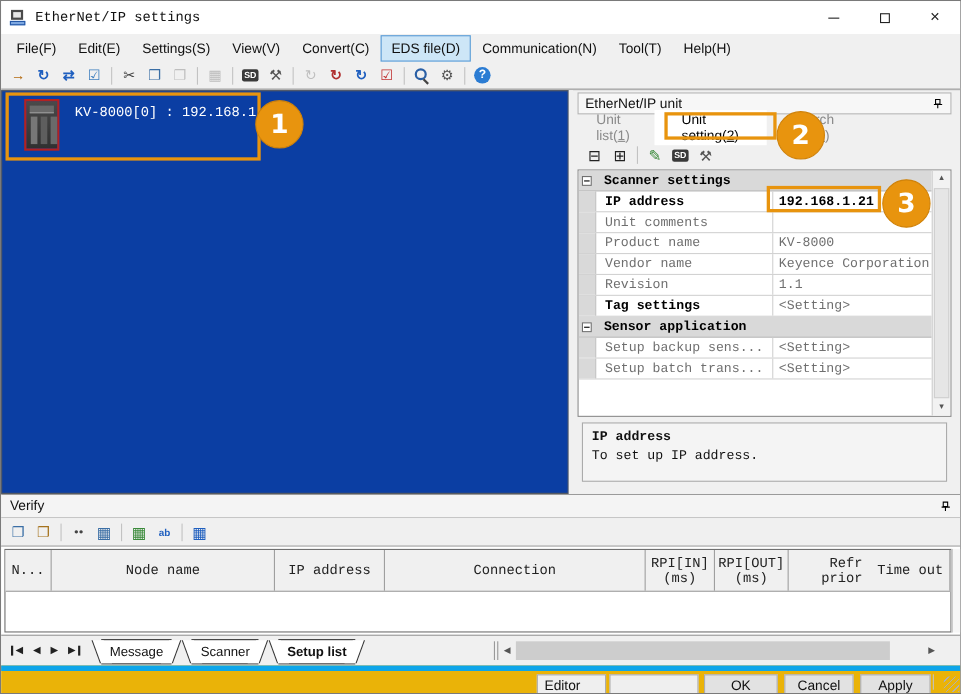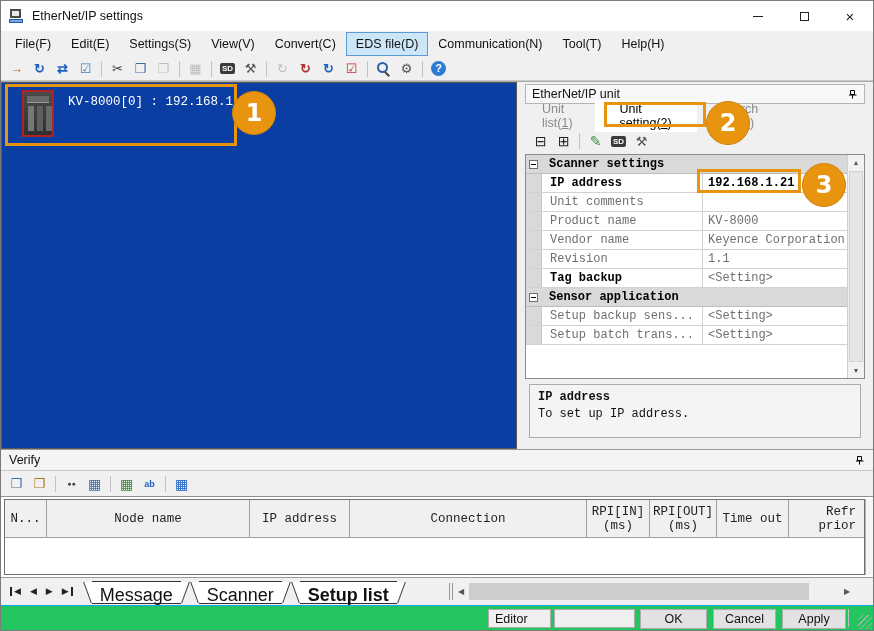--- a/index.html
+++ b/index.html
@@ -7,21 +7,21 @@
     --net-bg:#0B3EA3;
     --menu-active:#CDE6F7;
     --menu-active-border:#5A9BD5;
   }
   *{margin:0;padding:0;box-sizing:border-box;}
   html,body{background:#888;}
   body{font-family:"Liberation Sans",sans-serif;}
   .window{position:relative;width:874px;height:631px;background:#f0f0f0;border:1px solid #7a7a7a;overflow:hidden;}
 
   
-  .titlebar{height:30px;background:#fff;display:flex;align-items:center;padding-left:8px;}
+  .titlebar{height:30px;background:#fff;display:flex;align-items:center;padding-left:8px;font-family:Liberation Mono, monospace;}
   .app-icon{width:16px;height:14px;position:relative;margin-right:7px;}
   .app-icon .m1{position:absolute;left:1px;top:0;width:11px;height:9px;border:2px solid #4a4a4a;background:#e8e8e8;}
   .app-icon .m2{position:absolute;left:0;bottom:0;width:14px;height:4px;border:1px solid #2458a8;background:#7da7e0;}
   .title-text{font-size:12.5px;color:#111;}
   .win-controls{margin-left:auto;display:flex;height:100%;}
   .win-btn{width:46px;height:100%;display:flex;align-items:center;justify-content:center;color:#222;}
   .glyph-min{width:10px;height:1px;background:#222;display:block;}
   .glyph-max{width:9px;height:9px;border:1px solid #222;display:block;}
   .glyph-close{font-size:15px;line-height:1;}
 
@@ -118,33 +118,33 @@
   .oth.last{flex:1;border-right:none;justify-content:flex-end;text-align:right;padding-right:8px;}
   .vstrip{position:absolute;right:0;top:2px;width:8px;height:76px;background:#f6f6f6;border-left:1px solid #b0b0b0;}
 
   
   .bottombar{position:relative;height:28px;background:#f0f0f0;border-top:1px solid #9a9a9a;display:flex;align-items:center;}
   .navs{display:flex;align-items:center;gap:9px;margin-left:9px;margin-right:10px;}
   .nav{font-size:9px;color:#222;line-height:1;}
   .nav.bar-l{border-left:2px solid #222;padding-left:2px;}
   .nav.bar-r{border-right:2px solid #222;padding-right:2px;}
   .sheet-tabs{display:flex;height:23px;margin-top:1px;}
-  .sheet-tab{position:relative;background:#fff;border-top:1px solid #333;border-bottom:1px solid #333;padding:3px 8px;margin:0 9px;font-size:18px;color:#111;}
+  .sheet-tab{position:relative;background:#fff;border-top:1px solid #333;border-bottom:1px solid #333;padding:3px 8px;margin:0 9px;font-size:12px;color:#111;}
   .sheet-tab::before{content:"";position:absolute;left:-5px;top:0;bottom:0;width:10px;background:#fff;border-left:1px solid #333;transform:skewX(20deg);}
   .sheet-tab::after{content:"";position:absolute;right:-5px;top:0;bottom:0;width:10px;background:#fff;border-right:1px solid #333;transform:skewX(-20deg);}
   .sheet-tab .lbl{position:relative;z-index:1;}
   .sheet-tab.active .lbl{font-weight:bold;}
   .h-divider{position:absolute;left:448px;top:5px;height:17px;width:4px;border-left:1px solid #999;border-right:1px solid #999;}
   .hscroll{position:absolute;left:454px;top:5px;width:398px;height:17px;display:flex;align-items:center;}
   .hscroll .harr{width:12px;text-align:center;font-size:8px;color:#555;}
   .hscroll .htrack{flex:1;height:17px;position:relative;background:#f0f0f0;}
   .hscroll .hthumb{position:absolute;left:2px;top:0;height:17px;width:340px;background:#cdcdcd;}
 
   
-  .statusbar{position:relative;height:25px;background:#22c55e;border-top:1px solid #0ea5e9;}
+  .statusbar{position:relative;height:25px;background:#eab308;border-top:5px solid #0ea5e9;}
   .spanel{position:absolute;top:3px;height:19px;border:1px solid #ababab;background:#efefef;font-size:12.5px;color:#111;display:flex;align-items:center;padding-left:6px;}
   .sbtn{position:absolute;top:3px;height:20px;border:1px solid #adadad;background:#e2e2e2;font-size:12.5px;color:#111;display:flex;align-items:center;justify-content:center;}
   .grip-sep{position:absolute;right:24px;top:3px;bottom:3px;width:1px;background:#c2c2c2;}
   .grip{position:absolute;right:1px;bottom:1px;width:14px;height:14px;background:repeating-linear-gradient(135deg,transparent 0 3px,#b0b0b0 3px 4px);}
 
   
   .hl-box{position:absolute;border:3px solid var(--hl);pointer-events:none;}
   .hl-device{left:4px;top:83px;width:232px;height:62px;}
   .hl-tab{left:603px;top:101px;width:102px;height:25px;}
   .hl-ip{left:696px;top:168px;width:104px;height:24px;}
@@ -274,21 +274,21 @@
               <span class="plabel" data-name="grid-row-label">Vendor name</span>
               <span class="pvalue" data-name="grid-row-value">Keyence Corporation</span>
             </div>
             <div class="prow dim" data-name="grid-row-revision">
               <span class="gutter" data-name="grid-gutter"></span>
               <span class="plabel" data-name="grid-row-label">Revision</span>
               <span class="pvalue" data-name="grid-row-value">1.1</span>
             </div>
             <div class="prow label-bold" data-name="grid-row-tag-setting">
               <span class="gutter" data-name="grid-gutter"></span>
-              <span class="plabel" data-name="grid-row-label">Tag backup</span>
+              <span class="plabel" data-name="grid-row-label">Tag settings</span>
               <span class="pvalue" data-name="grid-row-value">&lt;Setting&gt;</span>
             </div>
             <div class="prow group" data-name="grid-group-sensor-application">
               <span class="expander" data-name="collapse-icon"></span>
               <span class="glabel" data-name="grid-group-label">Sensor application</span>
             </div>
             <div class="prow dim" data-name="grid-row-setup-backup-sens">
               <span class="gutter" data-name="grid-gutter"></span>
               <span class="plabel" data-name="grid-row-label">Setup backup sens...</span>
               <span class="pvalue" data-name="grid-row-value">&lt;Setting&gt;</span>
@@ -338,23 +338,23 @@
     <div class="otable" data-name="output-table">
       <div class="ohead" id="table-head" data-name="output-table-header">
           <div class="oth" data-name="column-header-n" style="width: 42px;">N...</div>
           <div class="oth" data-name="column-header-node-name" style="width: 203px;">Node name</div>
           <div class="oth" data-name="column-header-ip-address" style="width: 100px;">IP address</div>
           <div class="oth" data-name="column-header-connection" style="width: 237px;">Connection</div>
           <div class="oth" data-name="column-header-rpi-in" style="width: 63px;">RPI[IN]
 (ms)</div>
           <div class="oth" data-name="column-header-rpi-out" style="width: 67px;">RPI[OUT]
 (ms)</div>
-          <div class="oth" data-name="column-header-time-out" style="width: 72px;">Time out</div>
           <div class="oth last" data-name="column-header-refr">Refr
 prior</div>
+          <div class="oth" data-name="column-header-time-out" style="width: 72px;">Time out</div>
         </div>
     </div>
     <div class="vstrip" data-name="output-table-scrollbar"></div>
   </div>
 
   <div class="bottombar" data-name="output-bottom-bar">
     <div class="navs" data-name="sheet-nav">
       <span class="nav bar-l" data-name="first-sheet-icon">◀</span>
       <span class="nav" data-name="prev-sheet-icon">◀</span>
       <span class="nav" data-name="next-sheet-icon">▶</span>

